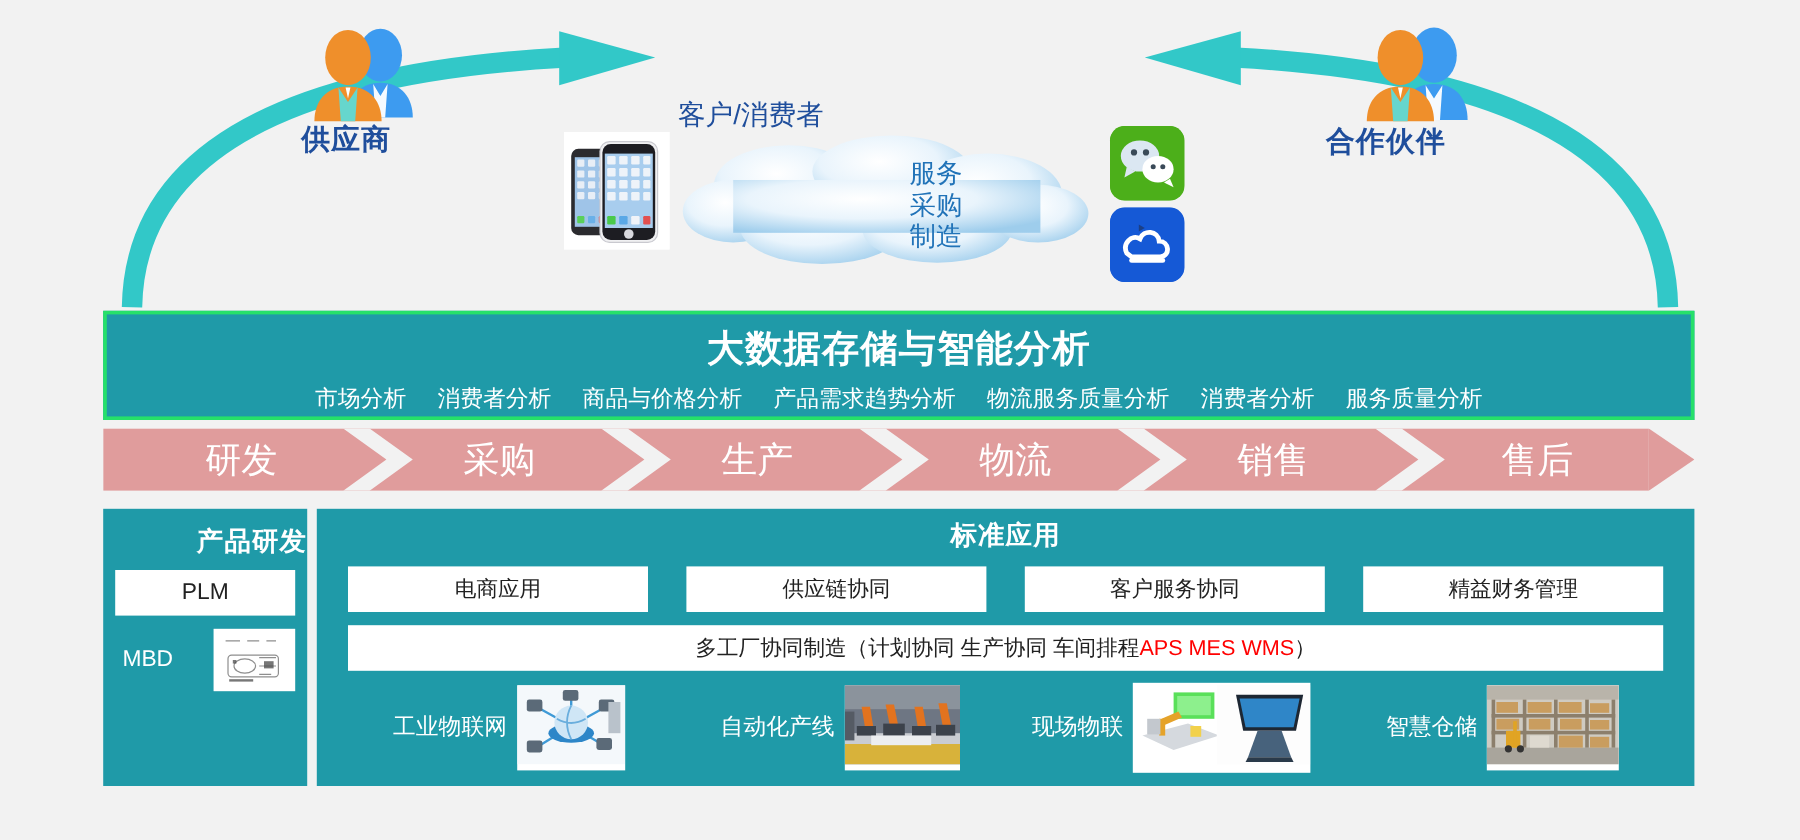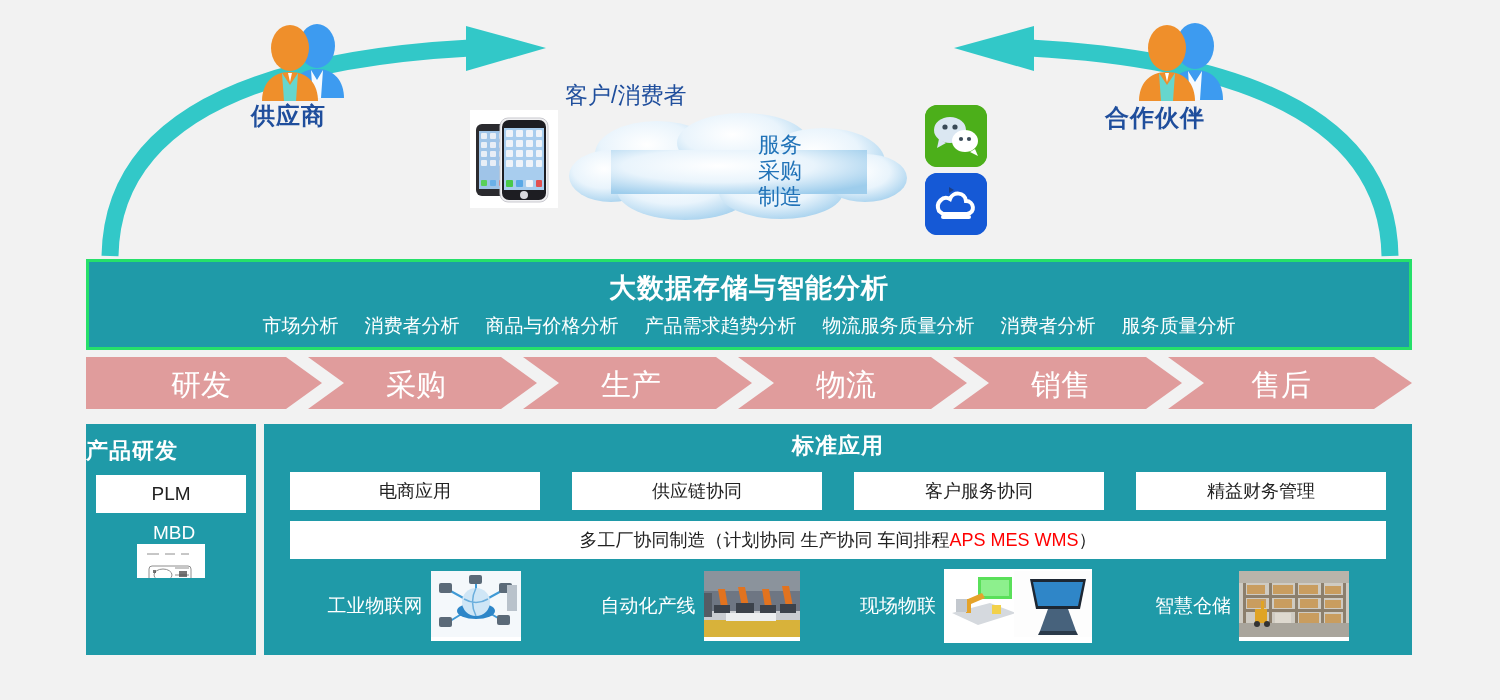--- a/index.html
+++ b/index.html
@@ -41,48 +41,48 @@
   .app-icon{position:absolute;width:62px;height:62px;border-radius:12px;background:#fff;}
   #wechat-icon{left:925px;top:105px;background:#4caf1a;}
   #bdcloud-icon{left:925px;top:173px;background:#1559d6;}
 
   
   #bigdata{
     position:absolute;left:86px;top:259px;width:1326px;height:91px;
     background:#1f9aa8;border:3px solid #26e06a;box-sizing:border-box;
   }
   #bigdata-title{
-    text-align:center;color:#fff;font-weight:bold;font-size:27px;
+    text-align:center;color:#fff;font-weight:bold;font-size:31px;
     margin-top:8px;letter-spacing:1px;
   }
   #bigdata-tags{
     display:flex;justify-content:center;align-items:center;gap:26px;
     margin-top:7px;color:#fff;font-size:19px;white-space:nowrap;
   }
 
   
   #process{position:absolute;left:86px;top:357px;width:1326px;height:52px;}
 
   
   #left-panel{
     position:absolute;left:86px;top:424px;width:170px;height:231px;
     background:#1f9aa8;
   }
   #left-title{
-    text-align:left;color:#fff;font-weight:bold;font-size:22px;
+    text-align:right;color:#fff;font-weight:bold;font-size:22px;
     padding-top:12px;letter-spacing:1px;
   }
   .lp-box{
     margin:9px 10px 0 10px;height:38px;background:#fff;
     display:flex;align-items:center;justify-content:center;
     font-size:19px;color:#222;
   }
   #mbd-row{
     margin:9px 10px 0 10px;height:56px;
-    display:flex;align-items:center;justify-content:space-between;flex-direction:column;
+    display:flex;align-items:center;justify-content:space-between;
   }
   #mbd-label{color:#fff;font-size:19px;padding-left:6px;}
   #mbd-thumb{width:68px;height:52px;background:#fff;position:relative;overflow:hidden;}
 
   #right-panel{
     position:absolute;left:264px;top:424px;width:1148px;height:231px;
     background:#1f9aa8;
   }
   #right-title{
     text-align:center;color:#fff;font-weight:bold;font-size:22px;

